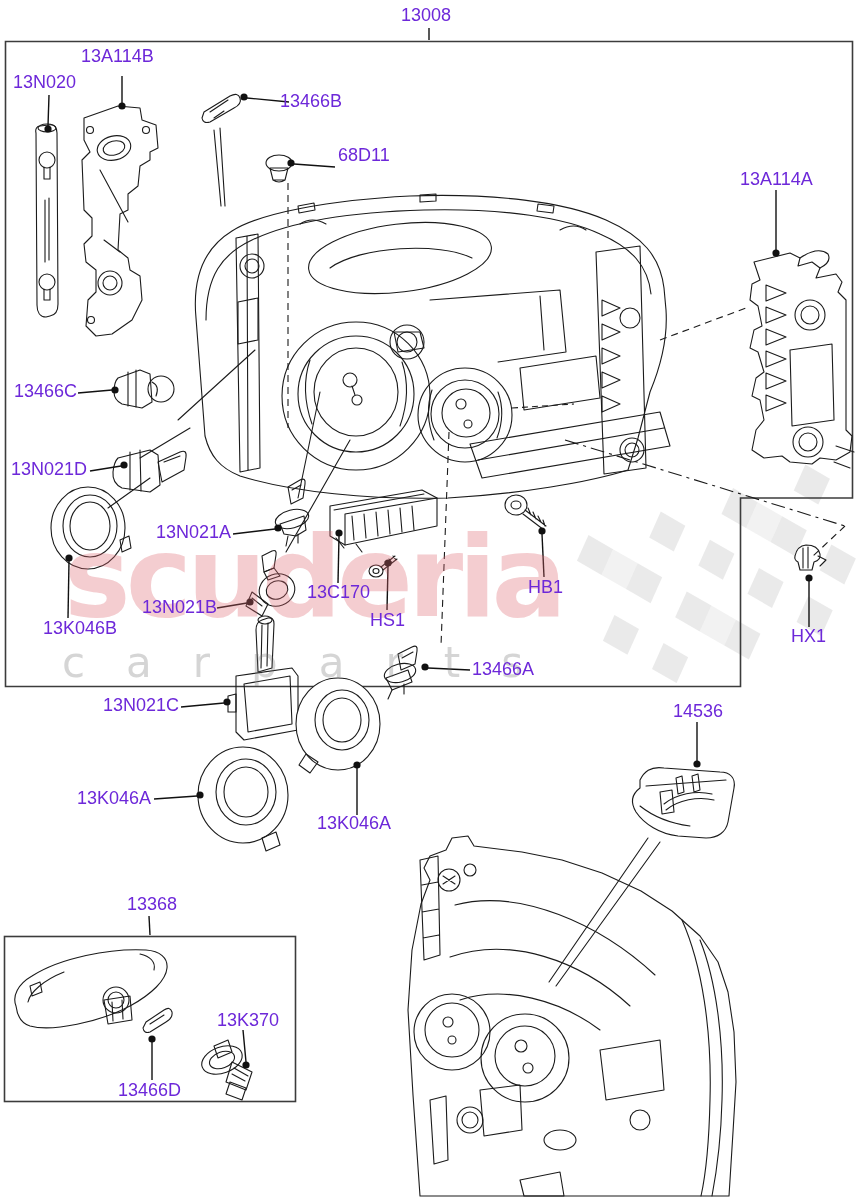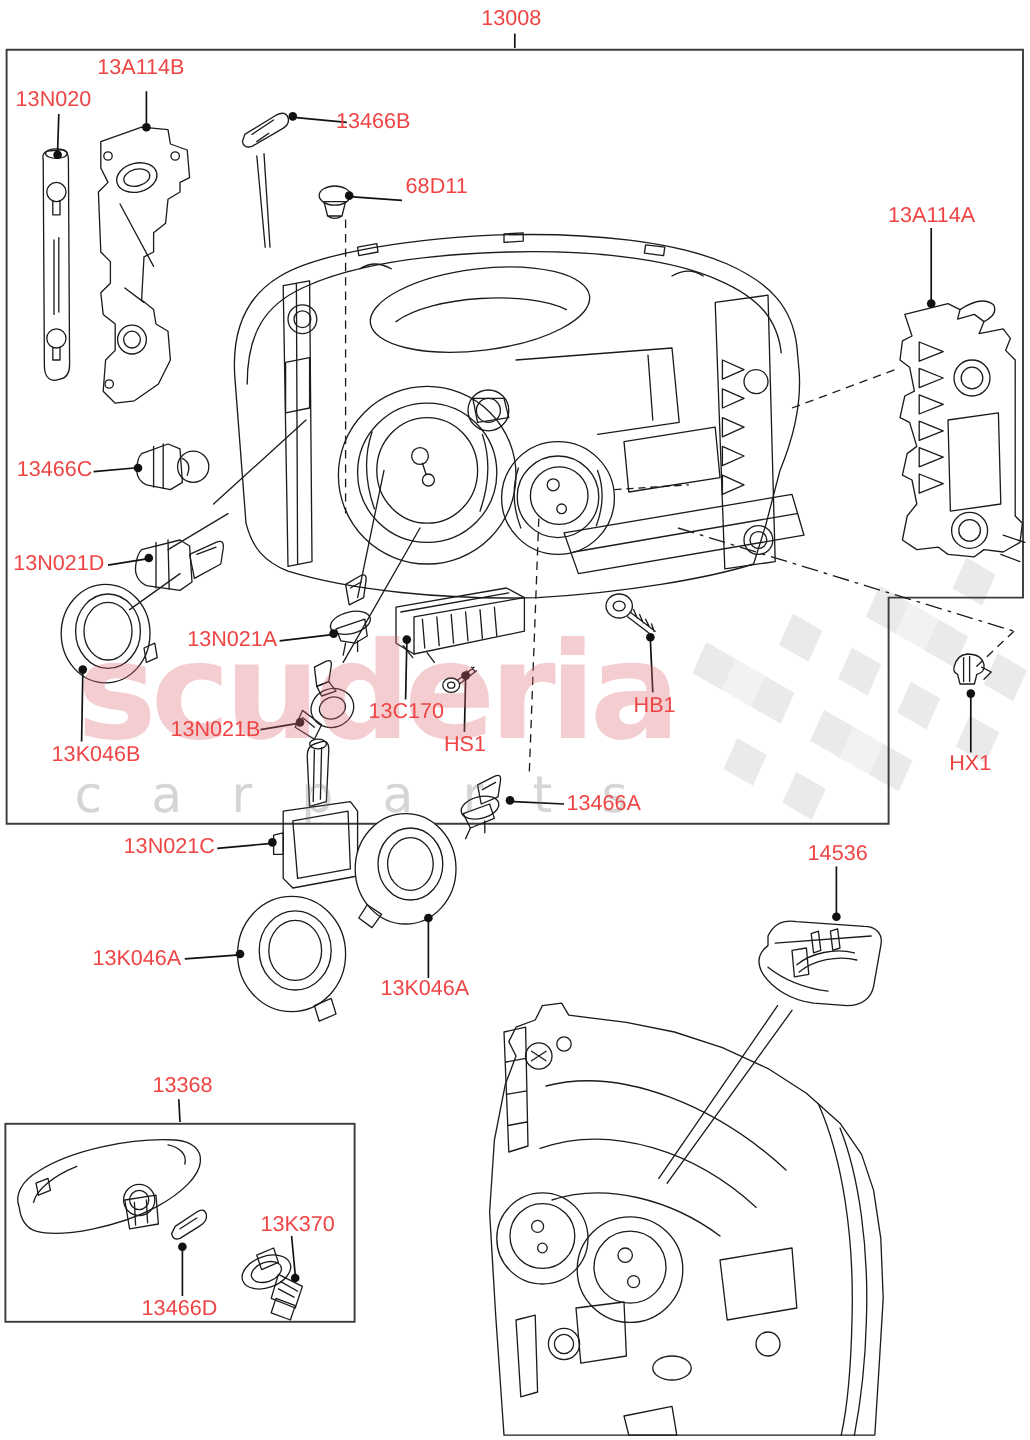--- a/index.html
+++ b/index.html
@@ -1,19 +1,19 @@
 <!DOCTYPE html>
 <html><head>
 <meta charset="utf-8">
 <style>
   html,body{margin:0;padding:0;background:#fff;}
   #stage{position:relative;width:858px;height:1200px;background:#fff;overflow:hidden;
          font-family:"Liberation Sans", sans-serif;}
   #art{position:absolute;left:0;top:0;}
-  .lbl{position:absolute;color:#ef4444;font-size:18px;line-height:1.1;white-space:nowrap;
+  .lbl{position:absolute;color:#6d28d9;font-size:18px;line-height:1.1;white-space:nowrap;
        font-family:"Liberation Sans", sans-serif;}
   .wm-brand{position:absolute;left:64px;top:512px;font-size:112px;font-weight:bold;
             letter-spacing:-5px;color:rgba(222,102,112,0.33);
             font-family:"DejaVu Sans", sans-serif;pointer-events:none;}
   .wm-tagline{position:absolute;left:62px;top:638px;font-size:42px;letter-spacing:41px;
               color:rgba(115,115,115,0.30);font-family:"DejaVu Sans", sans-serif;
               pointer-events:none;}
 </style>
 </head>
 <body>

